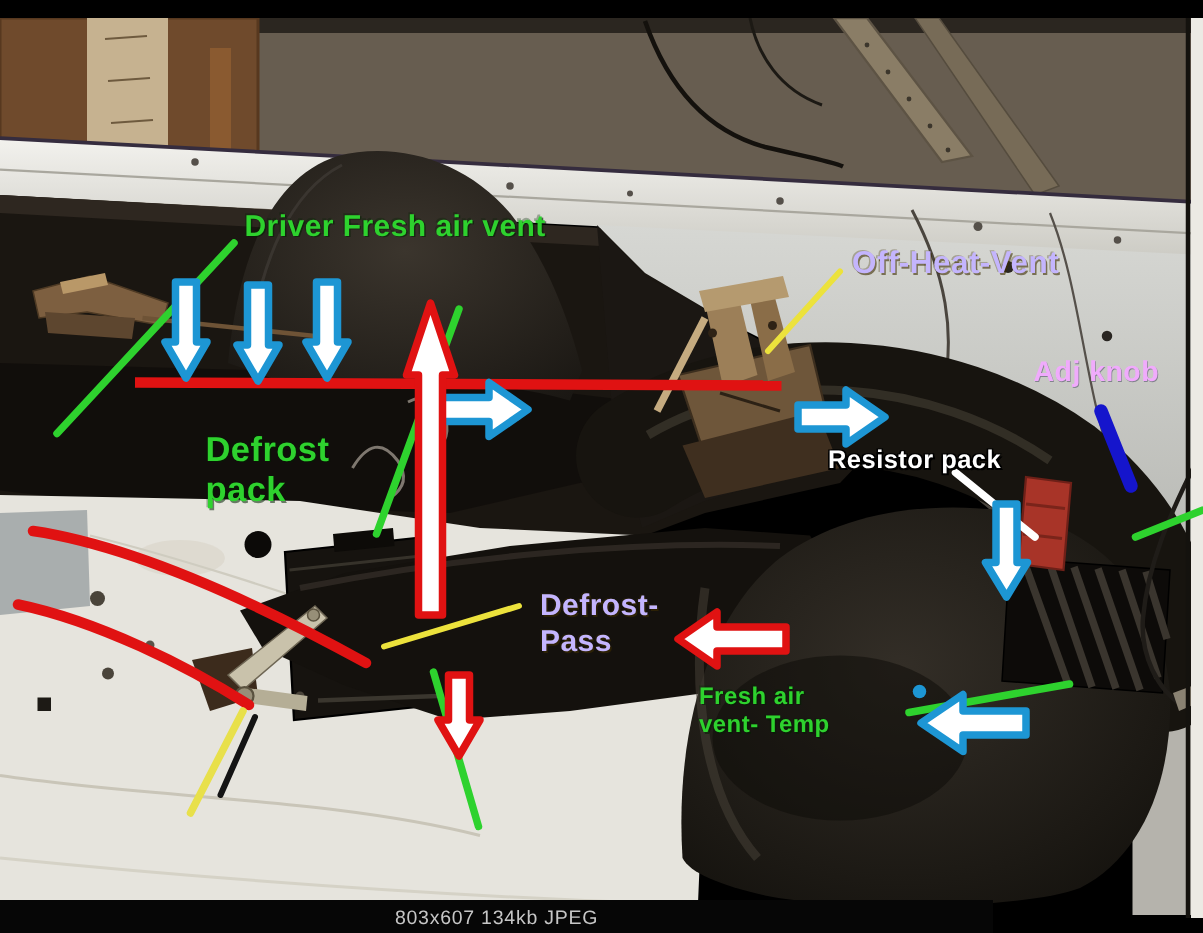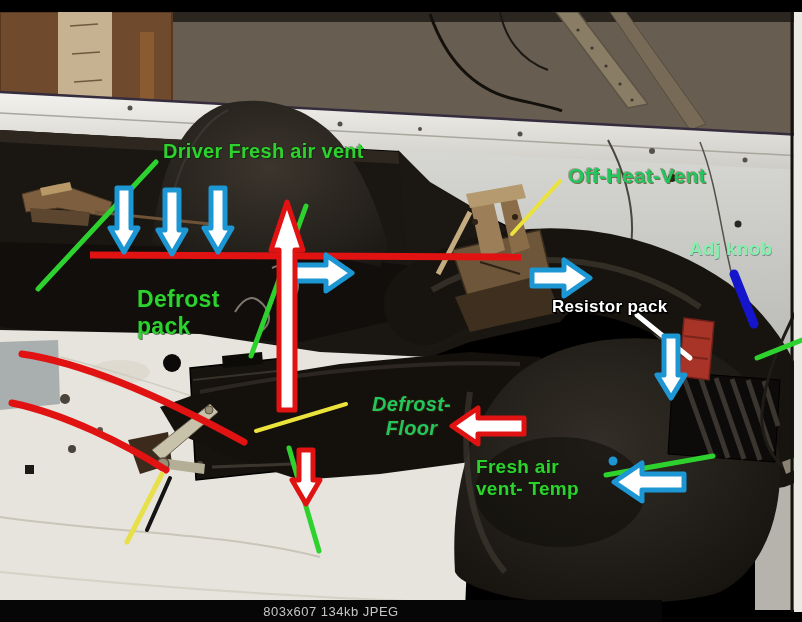--- a/index.html
+++ b/index.html
@@ -2,23 +2,23 @@
 <html><head>
 <meta charset="utf-8">
 <style>
   html,body{margin:0;padding:0;background:#000;}
   body{width:802px;height:622px;position:relative;overflow:hidden;
        font-family:"Liberation Sans","DejaVu Sans",sans-serif;}
   .photo{position:absolute;top:0;left:0;width:802px;height:600px;margin-top:12px;}
   .photo svg{display:block;}
   .lbl{position:absolute;font-weight:bold;white-space:nowrap;line-height:1.18;letter-spacing:.3px;}
   .green{color:#2ed22e;text-shadow:1px 1px 0 rgba(0,35,0,.55),-1px -1px 0 rgba(0,35,0,.3);}
-  .yellow{color:#22c55e;text-shadow:1px 1px 0 rgba(60,45,0,.6),-1px -1px 0 rgba(60,45,0,.3);text-align:center;}
+  .yellow{color:#c4b5fd;text-shadow:1px 1px 0 rgba(60,45,0,.6),-1px -1px 0 rgba(60,45,0,.3);}
   .white-label{color:#ffffff;text-shadow:1.5px 1.5px 0 #000,-1px -1px 0 #000,1px -1px 0 #000,-1px 1px 0 #000;padding-left:44px;}
-  .blue-label{color:#86efac;text-shadow:.5px .5px 0 rgba(0,0,40,.35);}
+  .blue-label{color:#f0abfc;text-shadow:.5px .5px 0 rgba(0,0,40,.35);}
   .black-label{color:#0b0b0b;}
   .footer-bar{position:absolute;top:600px;left:0;width:662px;height:22px;background:#060606;
               display:flex;align-items:center;justify-content:center;}
   .footer-bar span{color:#c6c6c6;font-size:13px;letter-spacing:.5px;}
 </style>
 </head>
 <body>
 
 <div class="photo">
 <svg width="802" height="600" viewBox="0 0 802 600" xmlns="http://www.w3.org/2000/svg">
@@ -252,25 +252,25 @@
   <div class="lbl blue-label" style="left:689px;top:226px;font-size:19px;">
     <span>Adj knob</span>
   </div>
   <div class="lbl green" style="left:137px;top:274px;font-size:23px;">
     <span style="display:block">Defrost</span>
     <span style="display:block">pack</span>
   </div>
   <div class="lbl white-label" style="left:508px;top:285px;font-size:17px;">
     <span>Resistor pack</span>
   </div>
-  <div class="lbl yellow" style="left:372px;top:381px;font-size:20px;font-style:italic;">
+  <div class="lbl yellow" style="left:360px;top:381px;font-size:20px;">
     <span style="display:block">Defrost-</span>
-    <span style="display:block">Floor</span>
-  </div>
-  <div class="lbl green" style="left:476px;top:444px;font-size:19px;">
+    <span style="display:block">Pass</span>
+  </div>
+  <div class="lbl green" style="left:466px;top:444px;font-size:16px;">
     <span style="display:block">Fresh air</span>
     <span style="display:block">vent- Temp</span>
   </div>
 </div>
 
 <div class="footer-bar">
   <span>803x607 134kb JPEG</span>
 </div>
 
 </body></html>

